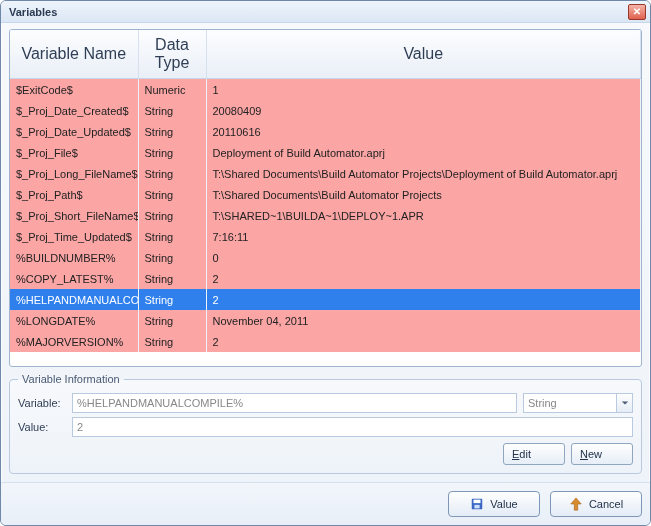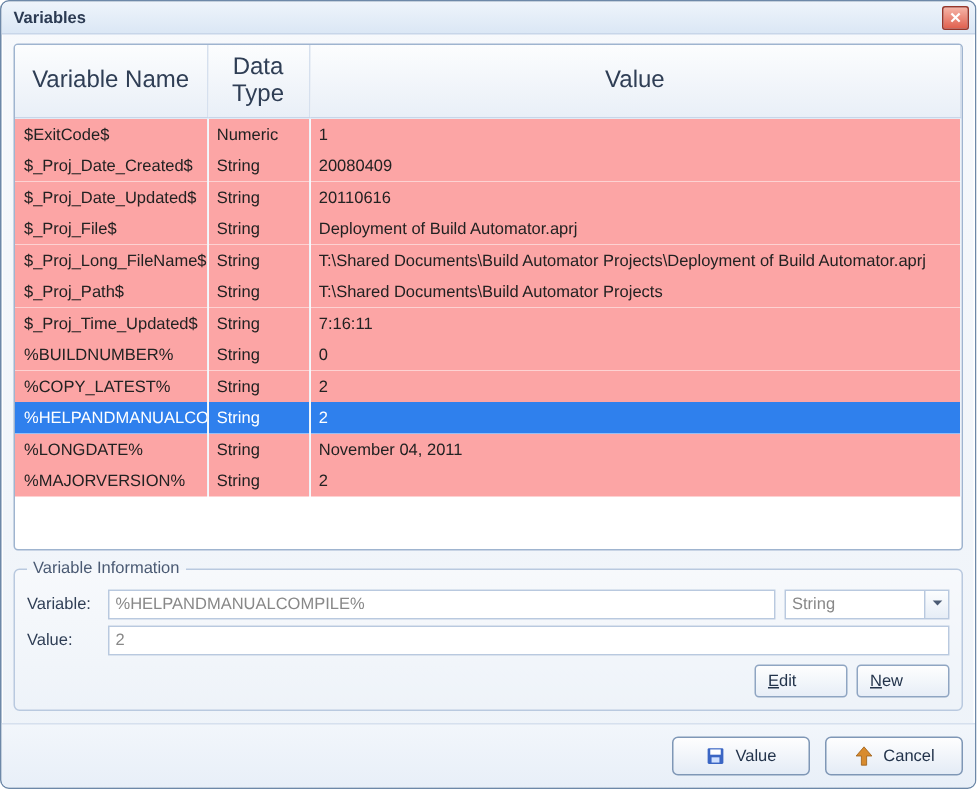--- a/index.html
+++ b/index.html
@@ -221,20 +221,25 @@
               </tr>
               <tr class="row">
                 <td>$_Proj_Long_FileName$</td>
                 <td>String</td>
                 <td>T:\Shared Documents\Build Automator Projects\Deployment of Build Automator.aprj</td>
               </tr>
               <tr class="row">
                 <td>$_Proj_Path$</td>
                 <td>String</td>
                 <td>T:\Shared Documents\Build Automator Projects</td>
+              </tr>
+              <tr class="row">
+                <td>$_Proj_Short_FileName$</td>
+                <td>String</td>
+                <td>T:\SHARED~1\BUILDA~1\DEPLOY~1.APR</td>
               </tr>
               <tr class="row">
                 <td>$_Proj_Time_Updated$</td>
                 <td>String</td>
                 <td>7:16:11</td>
               </tr>
               <tr class="row">
                 <td>%BUILDNUMBER%</td>
                 <td>String</td>
                 <td>0</td>

